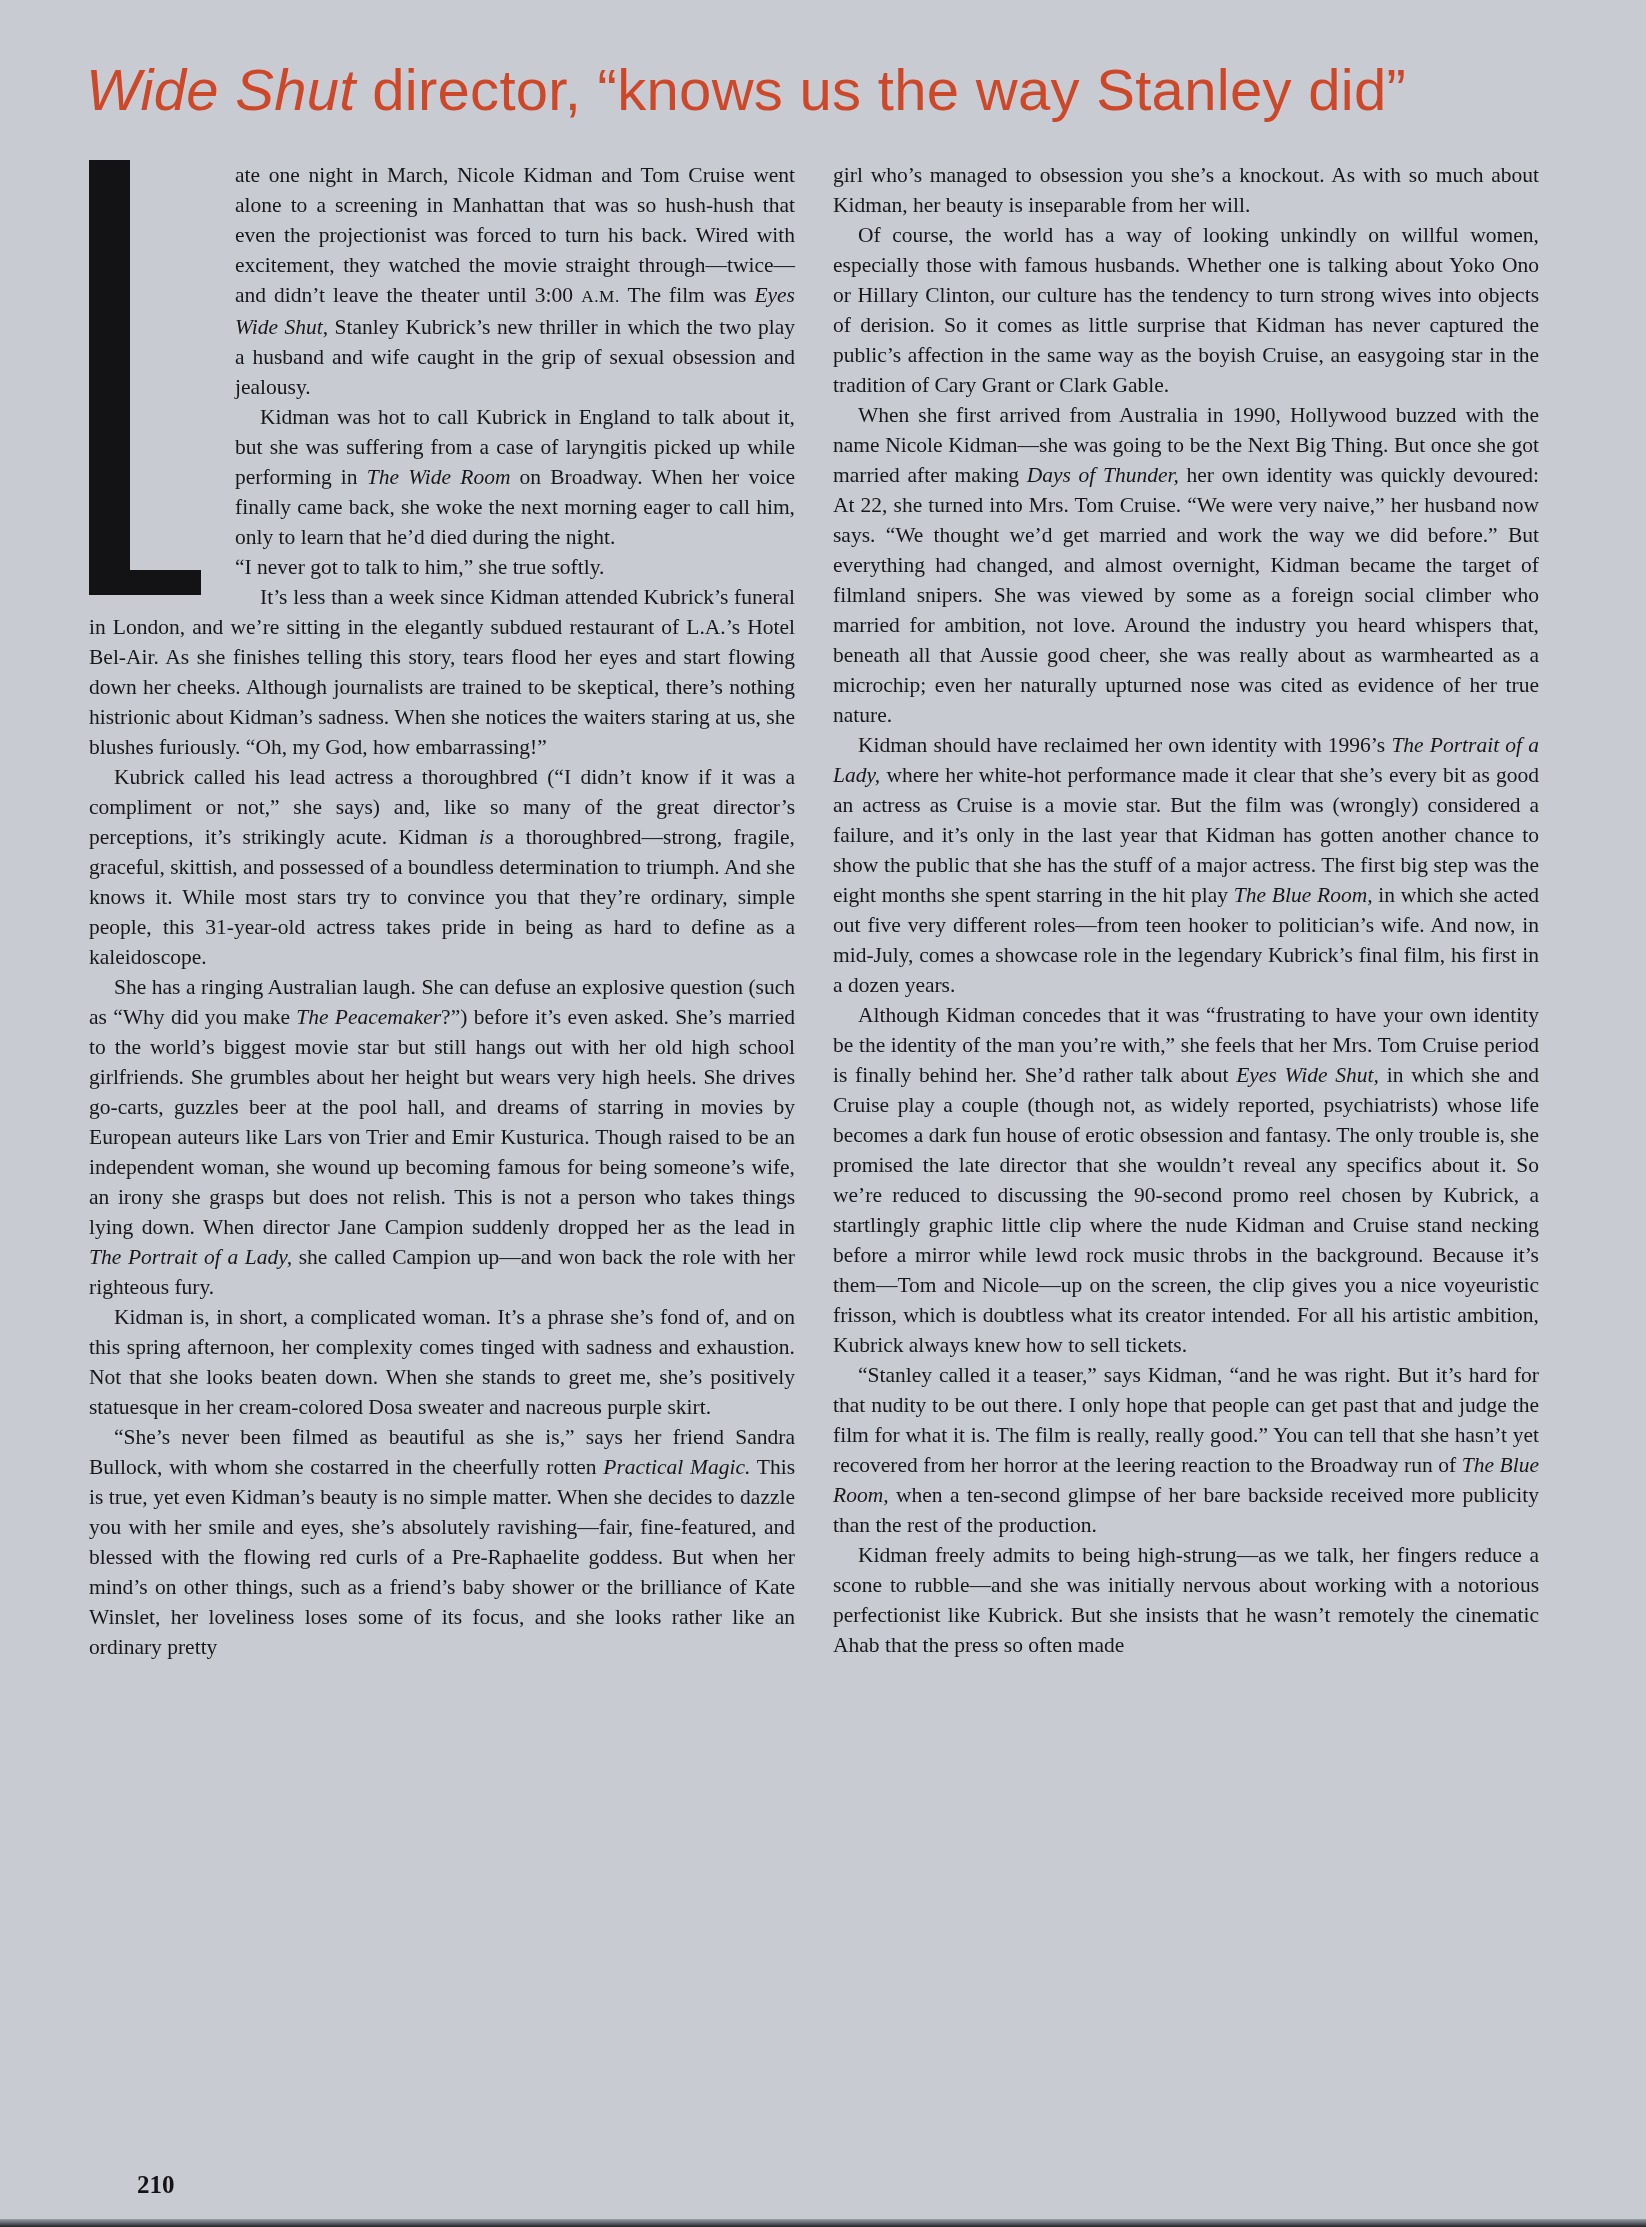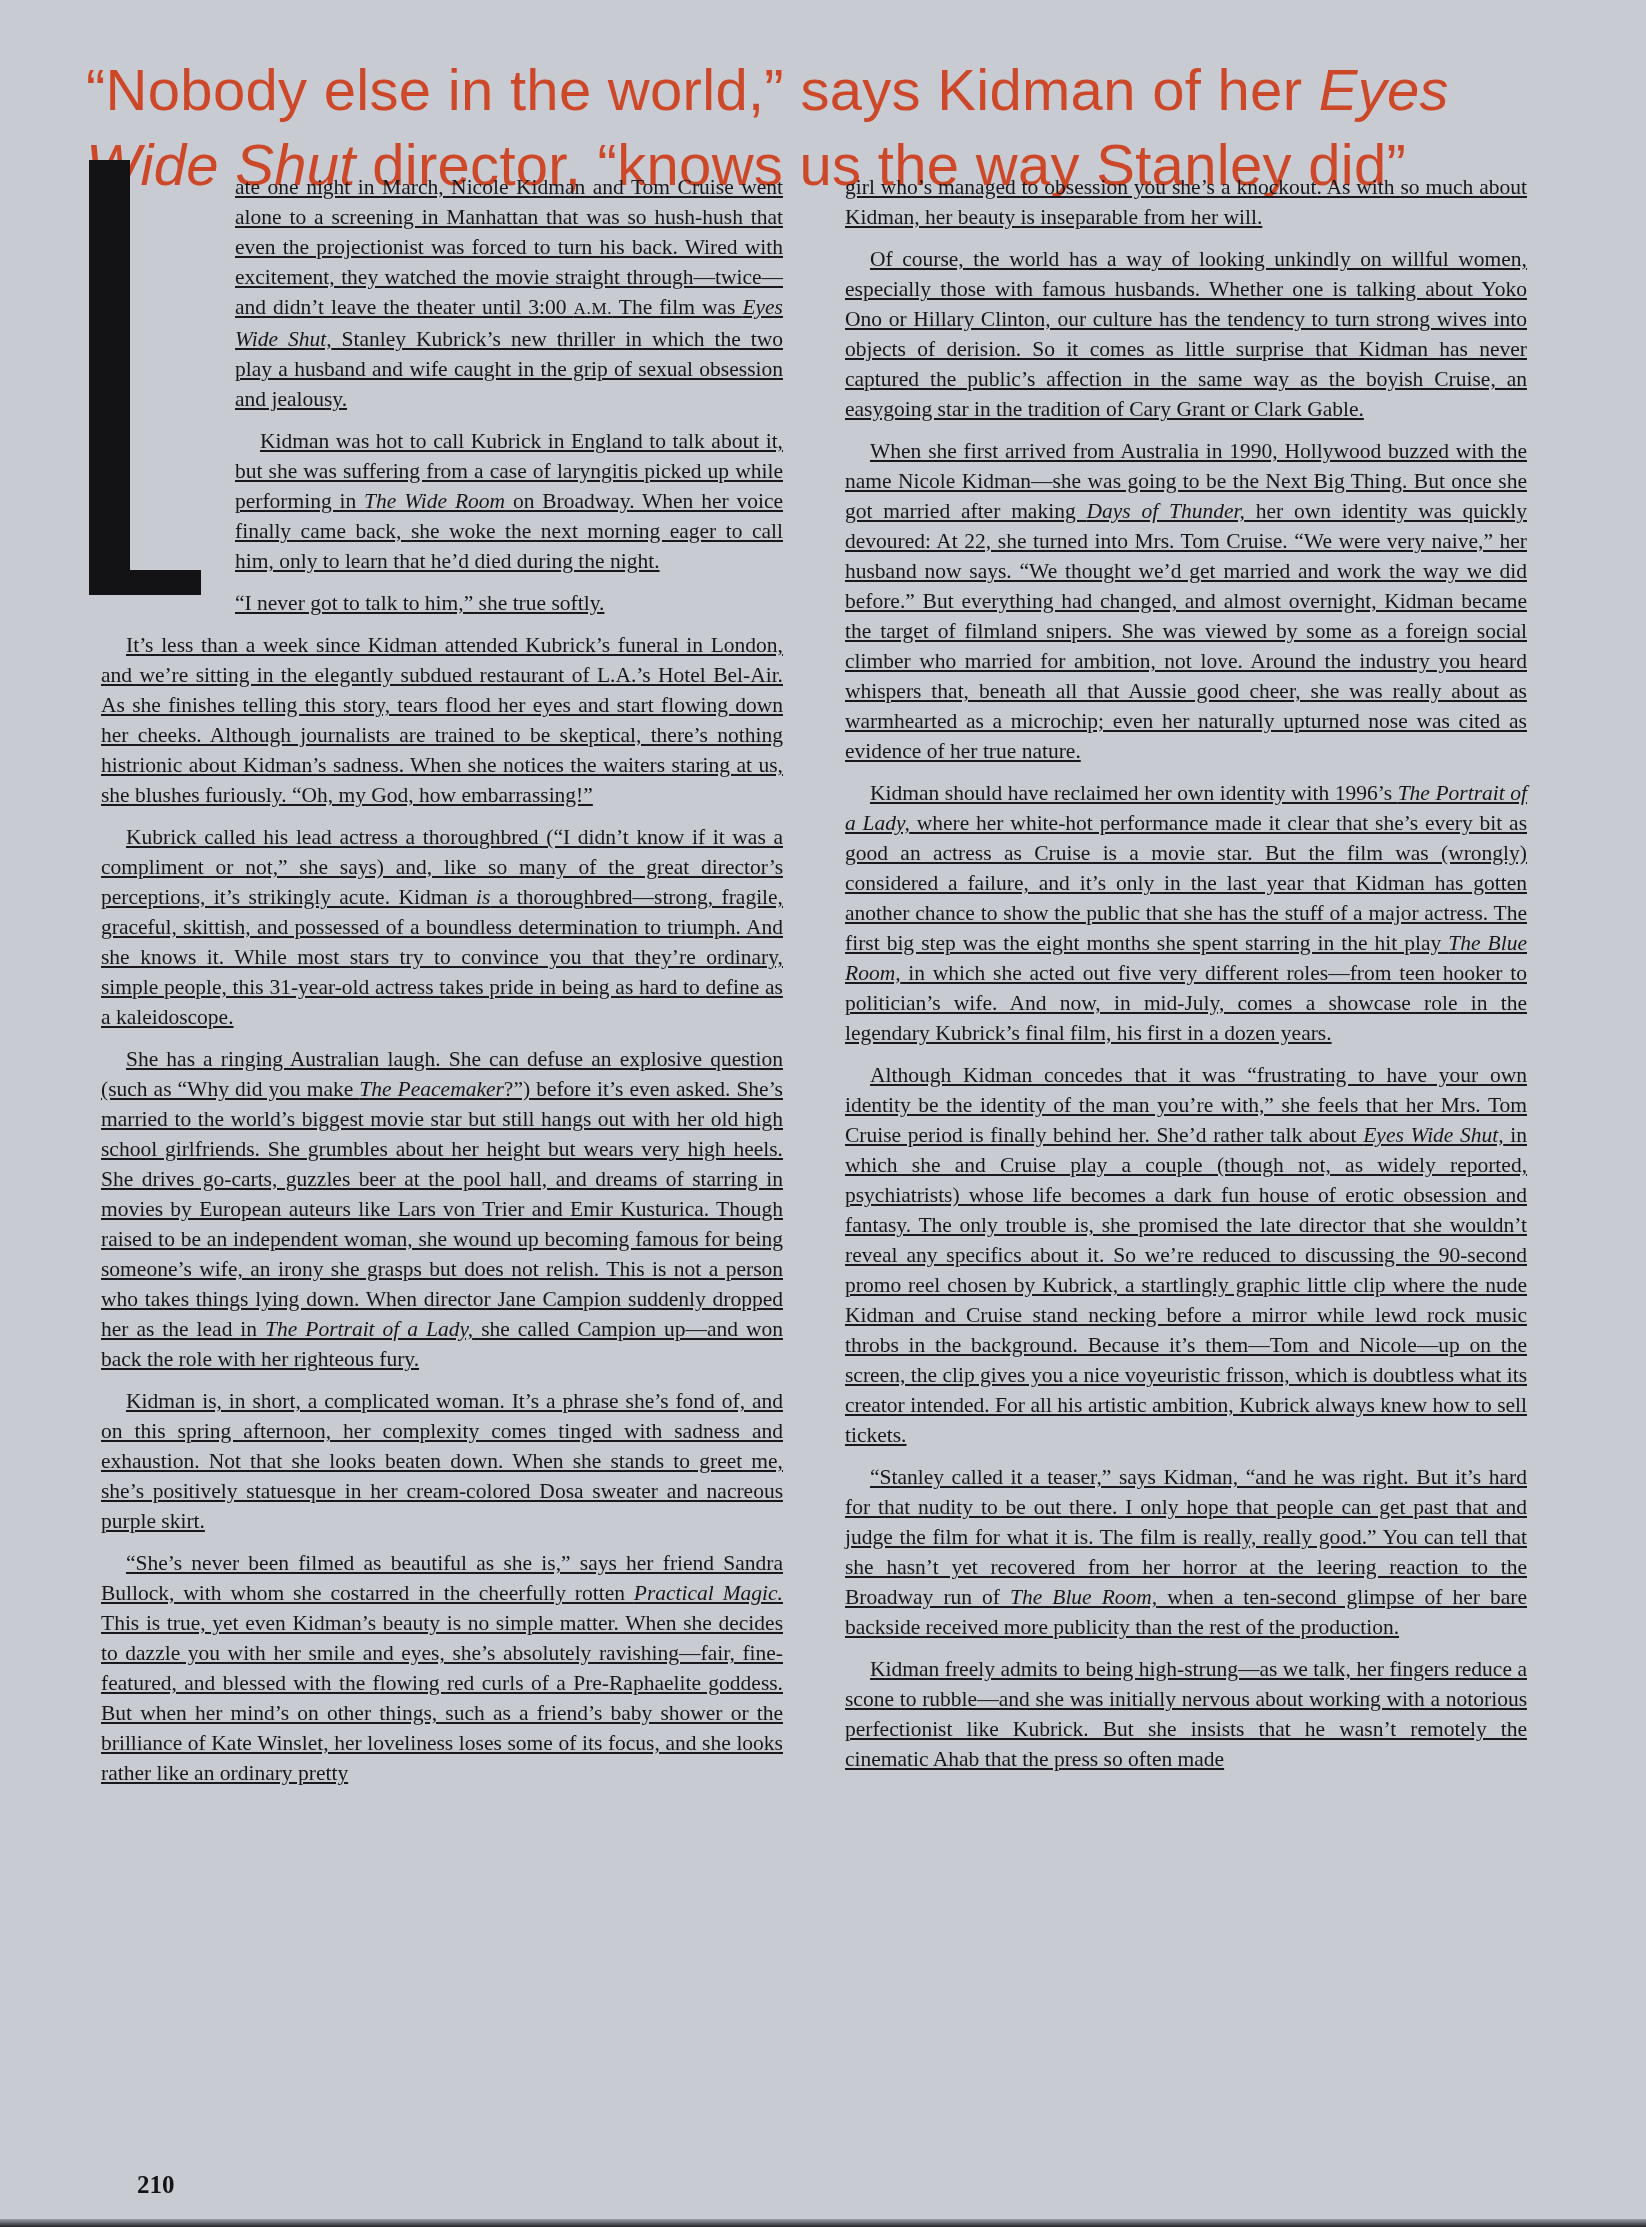--- a/index.html
+++ b/index.html
@@ -34,21 +34,21 @@
     display: flex;
     gap: 38px;
   }
   .col {
     width: 706px;
     font-size: 21.5px;
     line-height: 30px;
     text-align: justify;
     color: #17171c;
   }
-  .col p { margin: 12px; text-decoration: underline; }
+  .col p { margin: 0; }
   .col p.indent { text-indent: 25px; }
   .dropcap {
     float: left;
     width: 71px;
     height: 410px;
     border-left: 41px solid #131316;
     border-bottom: 25px solid #131316;
     margin-right: 34px;
   }
   .sc { font-size: 0.8em; letter-spacing: 0.6px; }
@@ -70,21 +70,20 @@
     height: 7.6px;
     background: linear-gradient(to bottom, #9aa0a8, #23242a);
   }
 </style>
 </head>
 <body>
 
 <div class="page">
 
   <h1 class="headline">
-    <div class="hl-line">“Nobody else in the world,” says Kidman of her <i>Eyes</i></div>
     <div class="hl-line"><i>Wide Shut</i> director, “knows us the way Stanley did”</div>
   </h1>
 
   <div class="columns">
 
     <div class="col">
       <div class="dropcap"></div>
       <p>ate one night in March, Nicole Kidman and Tom Cruise went alone to a screening in Manhattan that was so hush-hush that even the projectionist was forced to turn his back. Wired with excitement, they watched the movie straight through—twice—and didn’t leave the theater until 3:00 <span class="sc">A.M.</span> The film was <i>Eyes Wide Shut,</i> Stanley Kubrick’s new thriller in which the two play a husband and wife caught in the grip of sexual obsession and jealousy.</p>
       <p class="indent">Kidman was hot to call Kubrick in England to talk about it, but she was suffering from a case of laryngitis picked up while performing in <i>The Wide Room</i> on Broadway. When her voice finally came back, she woke the next morning eager to call him, only to learn that he’d died during the night.</p>
       <p>“I never got to talk to him,” she true softly.</p>

